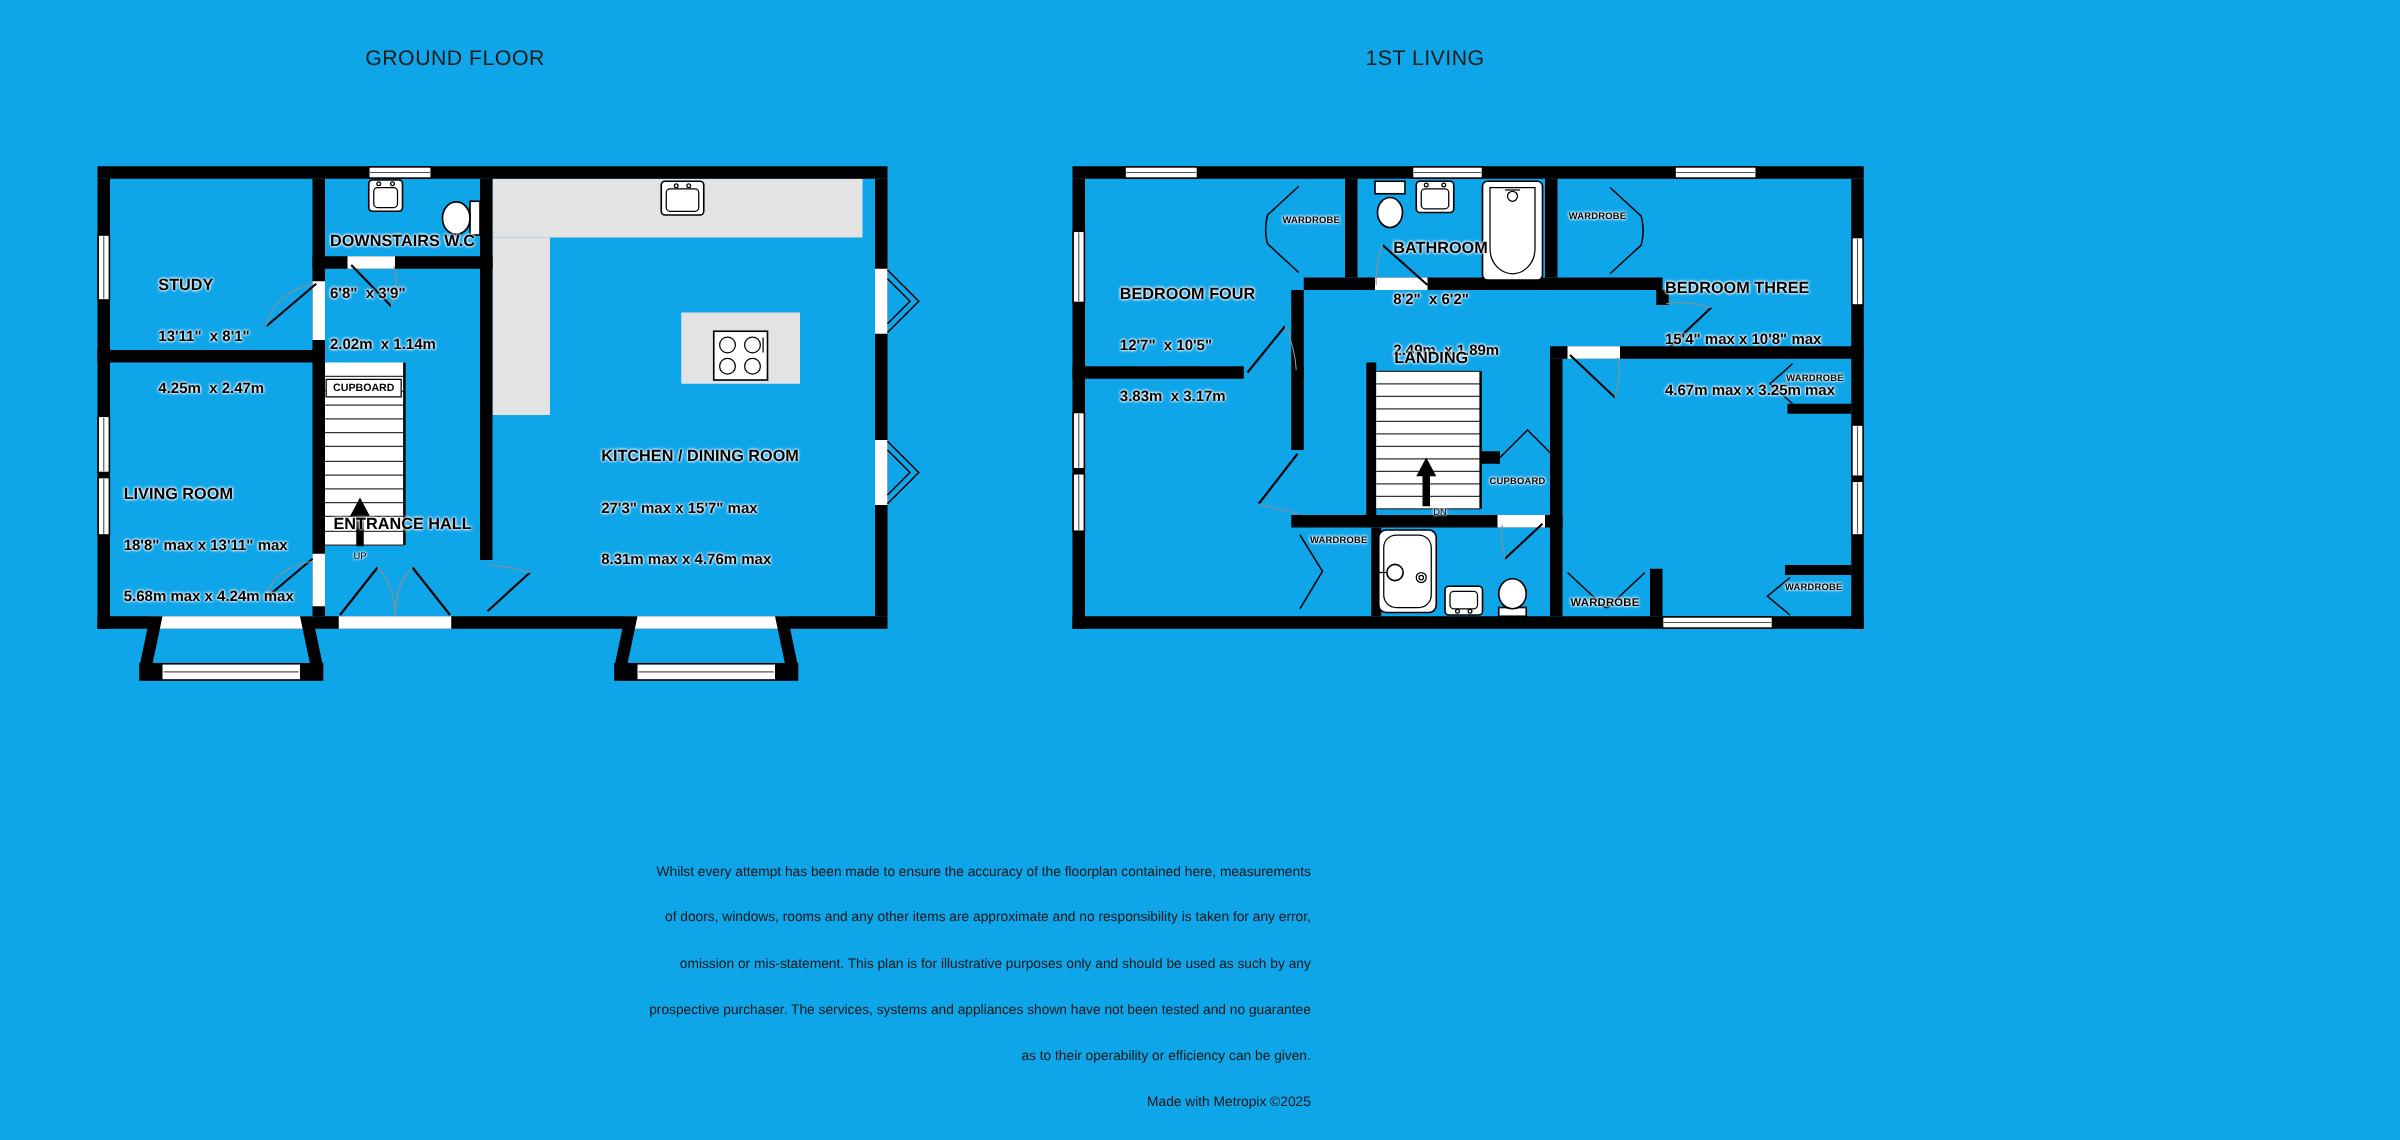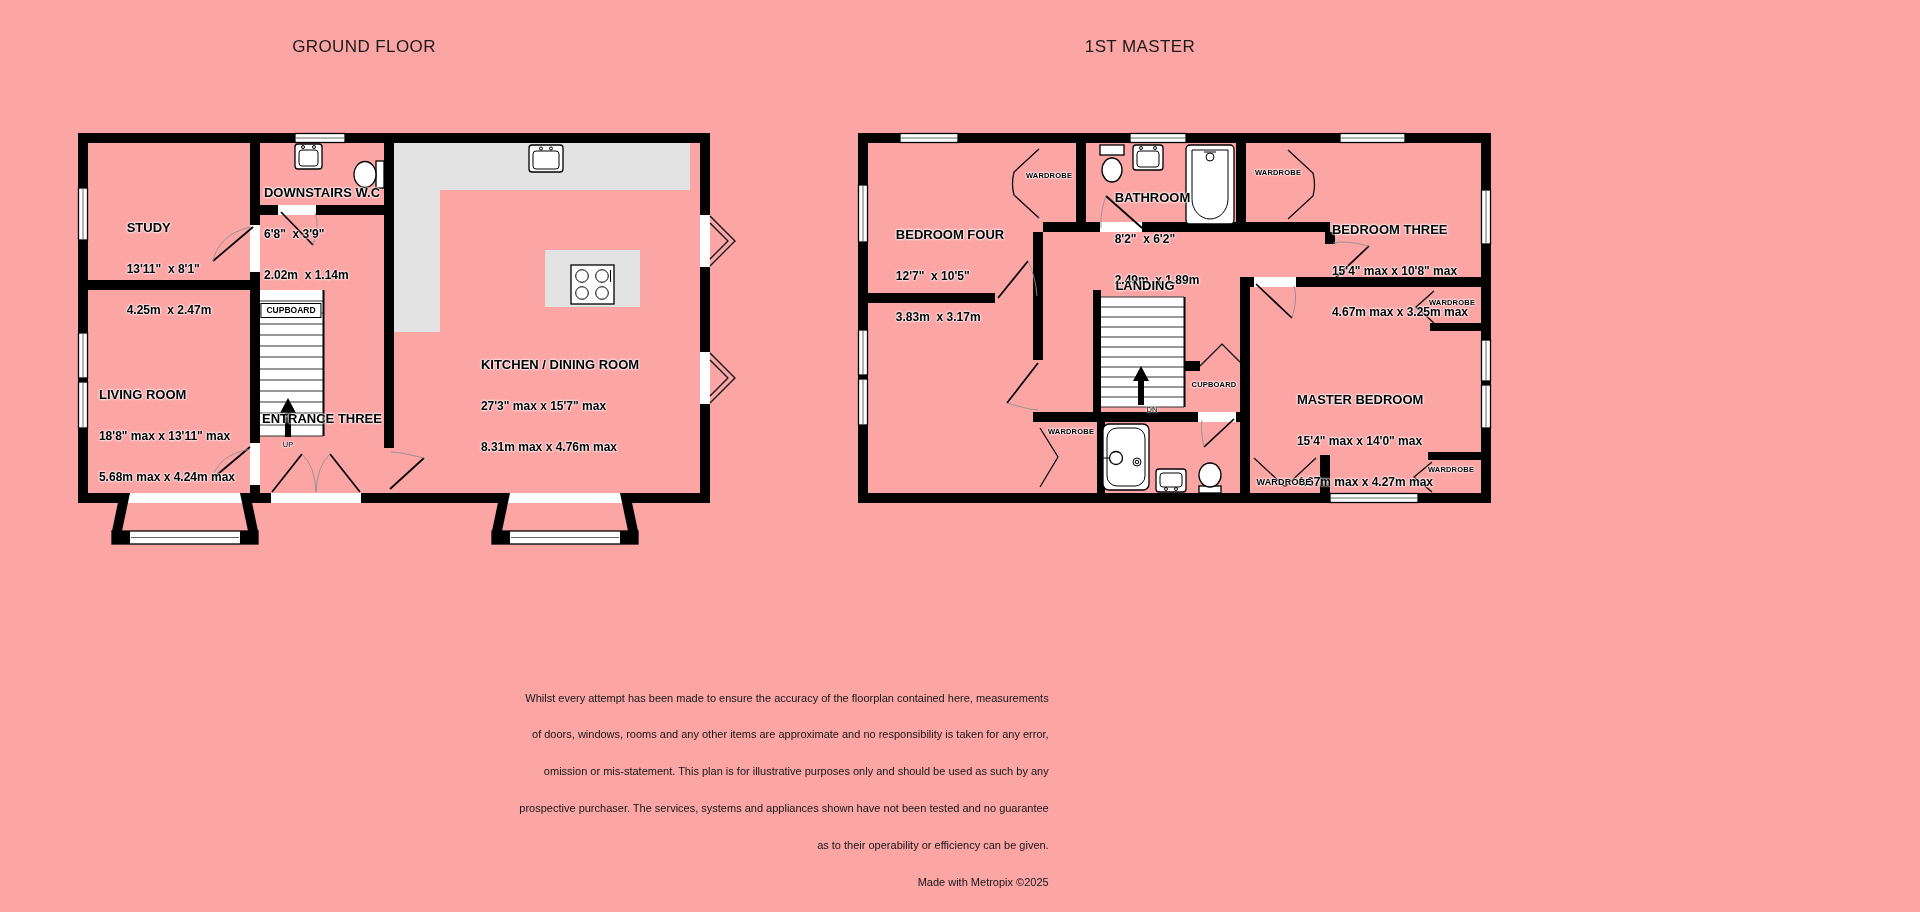--- a/index.html
+++ b/index.html
@@ -1,16 +1,16 @@
 <!DOCTYPE html>
 <html><head>
 <meta charset="utf-8">
 <style>
   html,body{margin:0;padding:0;background:#fff;}
-  .page{position:relative;width:1920px;height:912px;background:#fca5a5;overflow:hidden;
+  .page{position:relative;width:1920px;height:912px;background:#0ea5e9;overflow:hidden;
         font-family:"Liberation Sans",sans-serif;color:#000;}
   svg.plan{position:absolute;left:0;top:0;}
   svg .w{fill:#000;}
   svg .cut{fill:#fff;}
   svg .win{fill:#fff;stroke:#000;stroke-width:1.3;}
   svg .wline{stroke:#555;stroke-width:0.9;}
   svg .gray{fill:#e3e3e3;}
   svg .fix{fill:#fff;stroke:#000;stroke-width:1.3;}
   svg .fin{fill:none;stroke:#000;stroke-width:1;}
   svg .tread{stroke:#333;stroke-width:1;}
@@ -32,21 +32,21 @@
        color:#1a1a1a;white-space:pre;}
   .footer{position:absolute;transform:translateX(-50%);text-align:center;font-size:11px;
        line-height:12.3px;color:#161616;white-space:pre;}
 </style>
 </head>
 <body>
 
 <div class="page">
 
   <div class="title" style="left:364px;top:37px;">GROUND FLOOR</div>
-  <div class="title" style="left:1140px;top:37px;">1ST MASTER</div>
+  <div class="title" style="left:1140px;top:37px;">1ST LIVING</div>
 
   <svg class="plan" width="1920" height="912" viewBox="0 0 1920 912">
 
     <g>
 
       <g>
         <rect class="gray" x="394" y="143" width="296" height="47"></rect>
         <rect class="gray" x="394" y="190" width="46" height="142"></rect>
         <rect class="gray" x="545" y="250" width="95" height="57"></rect>
       </g>
@@ -319,42 +319,37 @@
     <div>KITCHEN / DINING ROOM</div>
     <div class="dim">27'3" max x 15'7" max</div>
     <div class="dim">8.31m max x 4.76m max</div>
   </div>
   <div class="lbl rlabel" style="left:167px;top:360px;">
     <div>LIVING ROOM</div>
     <div class="dim">18'8" max x 13'11" max</div>
     <div class="dim">5.68m max x 4.24m max</div>
   </div>
   <div class="cupbox" style="left:291px;top:303px;">CUPBOARD</div>
-  <div class="lbl one" style="left:322px;top:412px;">ENTRANCE THREE</div>
+  <div class="lbl one" style="left:322px;top:412px;">ENTRANCE HALL</div>
   <div class="lbl tiny" style="left:288px;top:441px;">UP</div>
 
   <div class="lbl rlabel" style="left:950px;top:200px;">
     <div>BEDROOM FOUR</div>
     <div class="dim">12'7"  x 10'5"</div>
     <div class="dim">3.83m  x 3.17m</div>
   </div>
   <div class="lbl rlabel" style="left:1157px;top:163px;">
     <div>BATHROOM</div>
     <div class="dim">8'2"  x 6'2"</div>
     <div class="dim">2.49m  x 1.89m</div>
   </div>
   <div class="lbl rlabel" style="left:1400px;top:195px;">
     <div>BEDROOM THREE</div>
     <div class="dim">15'4" max x 10'8" max</div>
     <div class="dim">4.67m max x 3.25m max</div>
-  </div>
-  <div class="lbl rlabel" style="left:1365px;top:365px;">
-    <div>MASTER BEDROOM</div>
-    <div class="dim">15'4" max x 14'0" max</div>
-    <div class="dim">4.67m max x 4.27m max</div>
   </div>
   <div class="lbl one" style="left:1145px;top:279px;">LANDING</div>
   <div class="lbl sm" style="left:1214px;top:381px;">CUPBOARD</div>
   <div class="lbl tiny" style="left:1152px;top:406px;">DN</div>
   <div class="lbl sm" style="left:1049px;top:172px;">WARDROBE</div>
   <div class="lbl sm" style="left:1278px;top:169px;">WARDROBE</div>
   <div class="lbl sm" style="left:1071px;top:428px;">WARDROBE</div>
   <div class="lbl sm9" style="left:1284px;top:477px;">WARDROBE</div>
   <div class="lbl sm" style="left:1452px;top:299px;">WARDROBE</div>
   <div class="lbl sm" style="left:1451px;top:466px;">WARDROBE</div>

